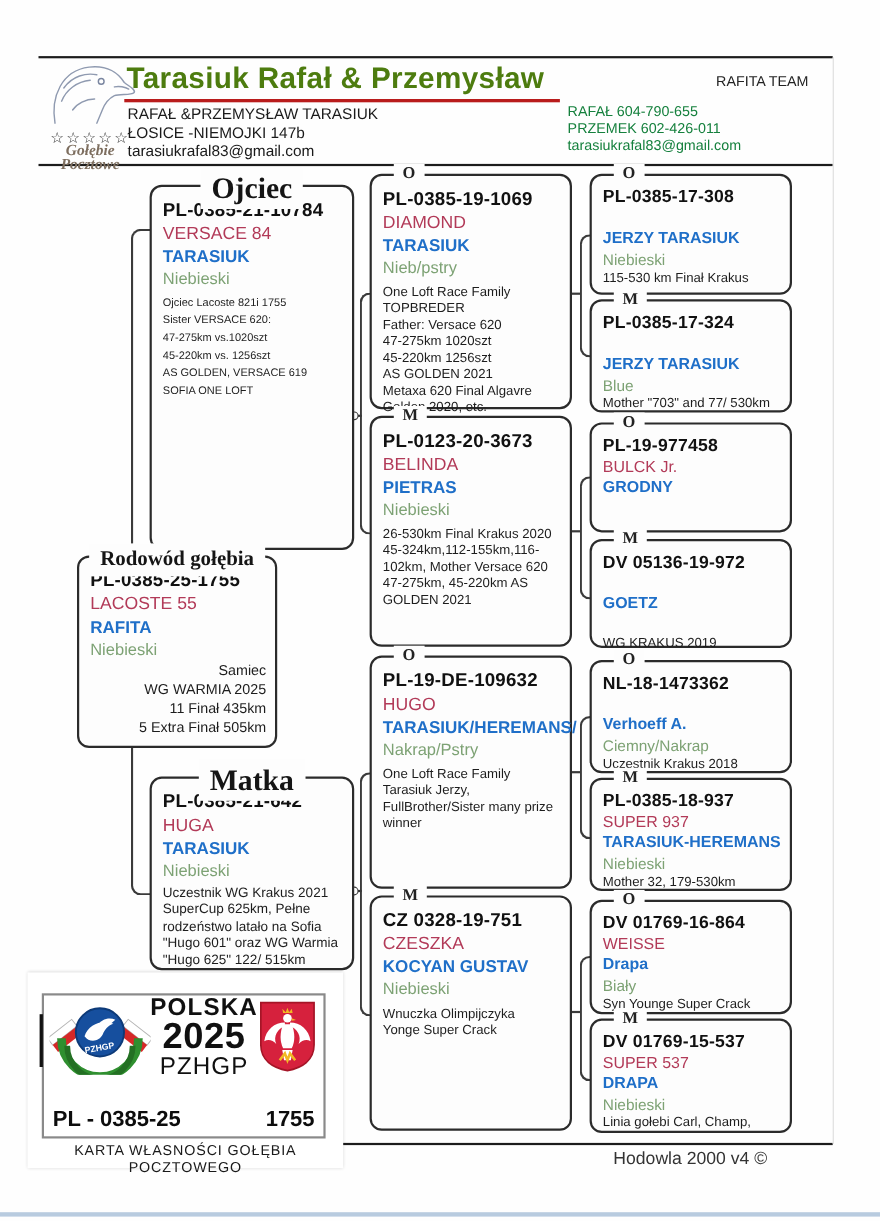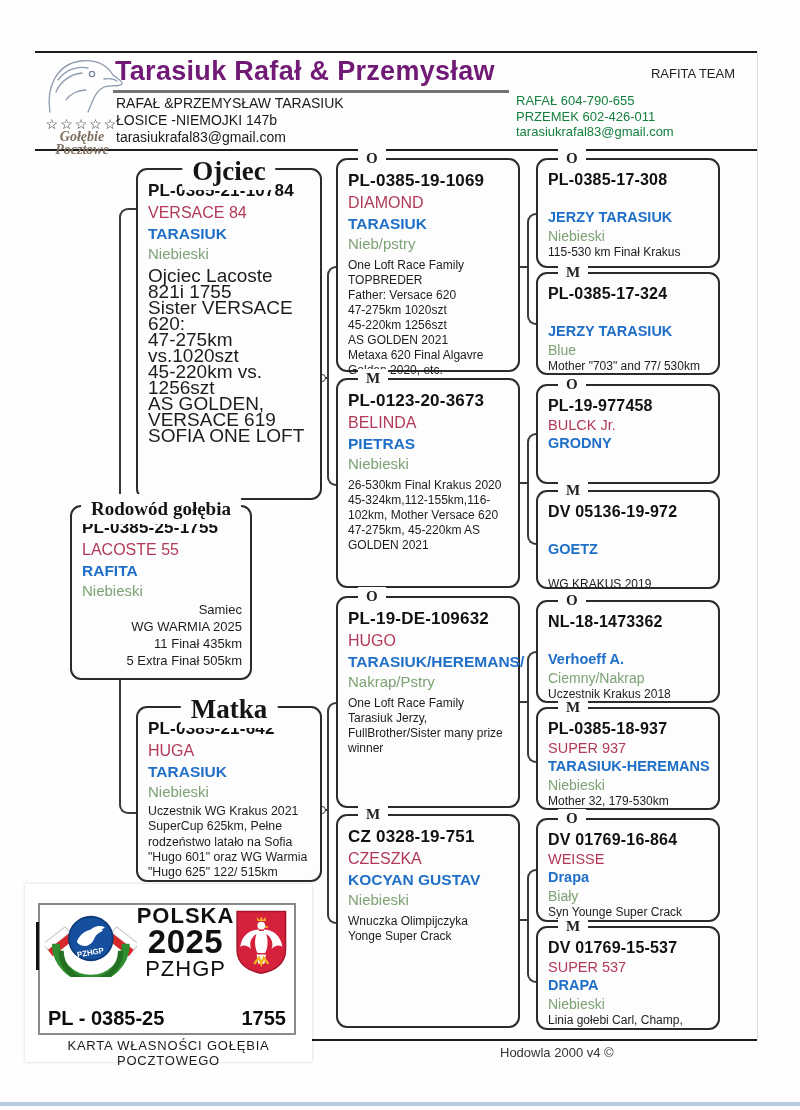--- a/index.html
+++ b/index.html
@@ -3,21 +3,21 @@
 <meta charset="utf-8">
 <style>
   html,body{margin:0;padding:0;}
   body{width:800px;height:1110px;background:#ffffff;font-family:"Liberation Sans",sans-serif;position:relative;overflow:hidden;}
   .page{position:absolute;inset:0;background:#fefefe;}
   .rule{position:absolute;background:#1c1c1c;}
   
   .logo-wrap{position:absolute;left:34px;top:54px;width:96px;text-align:center;}
   .stars{font-size:14px;letter-spacing:2px;color:#2b2b2b;line-height:12px;}
   .logo-cap{font-family:"Liberation Serif",serif;font-weight:bold;font-style:italic;color:#7d6e5f;font-size:14px;line-height:13px;}
-  .title{position:absolute;left:113px;top:56px;font-size:27px;font-weight:bold;color:#701a75;border-bottom:3px solid #737373;padding:0 14px 3px 2px;letter-spacing:.3px;}
+  .title{position:absolute;left:113px;top:56px;font-size:27px;font-weight:bold;color:#4d7c0f;border-bottom:3px solid #b91c1c;padding:0 14px 3px 2px;letter-spacing:.3px;}
   .sub{position:absolute;left:116px;top:95px;font-size:14px;color:#1a1a1a;line-height:17px;}
   .team{position:absolute;left:500px;top:66px;width:235px;text-align:right;font-size:13px;color:#222;}
   .contacts{position:absolute;left:516px;top:93px;width:235px;text-align:left;font-size:13px;color:#15803d;line-height:15.5px;}
   
   .pbox{position:absolute;background:#fdfdfd;border:2px solid var(--box_border,#2b2b2b);border-radius:11px;z-index:2;box-sizing:border-box;padding:10px 8px 4px 10px;}
   .blabel{position:absolute;top:-18px;left:50%;transform:translateX(-50%);background:#fdfdfd;padding:4px 10px;font-family:"Liberation Serif",serif;font-weight:bold;font-size:27px;color:#151515;white-space:nowrap;line-height:30px;}
   .blabel.small{font-size:19px;top:-13px;line-height:22px;}
   .tag{position:absolute;top:-11px;left:20px;background:#fdfdfd;padding:0 8px;font-family:"Liberation Serif",serif;font-weight:bold;font-size:15px;color:#222;line-height:18px;}
   .ring{font-weight:bold;color:var(--ring,#111);font-size:17px;line-height:22px;letter-spacing:.2px;min-height:22px;}
   .name{color:var(--name,#b23a58);font-size:16px;line-height:21px;min-height:21px;}
@@ -39,21 +39,21 @@
   .card-inner{position:absolute;left:13px;top:19px;width:258px;height:132px;border:2px solid #8a8a8a;box-sizing:border-box;}
   .card-fed{height:23px;border-bottom:2px solid #8a8a8a;font-size:9.5px;letter-spacing:.2px;color:#1a1a1a;text-align:center;line-height:23px;white-space:nowrap;}
   .card-mid{display:flex;align-items:center;justify-content:space-between;height:74px;padding:0 5px;}
   .card-center{text-align:center;color:#101010;flex:1;}
   .c-country{font-size:22px;font-weight:600;letter-spacing:1px;line-height:22px;}
   .c-year{font-size:33px;font-weight:800;line-height:30px;letter-spacing:.5px;}
   .c-org{font-size:22px;font-weight:500;letter-spacing:1px;line-height:23px;}
   .card-row{position:absolute;left:8px;right:8px;bottom:3px;display:flex;justify-content:space-between;font-size:20px;font-weight:bold;color:#0c0c0c;}
   .card-cap{position:absolute;left:0;right:0;top:154px;text-align:center;font-size:13px;letter-spacing:.8px;color:#1a1a1a;}
   .tick{position:absolute;left:11px;top:38px;width:3px;height:48px;background:#111;}
-  .credit{position:absolute;left:500px;top:1045px;width:255px;text-align:left;font-size:13px;color:#333;}
+  .credit{position:absolute;left:500px;top:1045px;width:255px;text-align:center;font-size:16px;color:#333;}
   .edge-bottom{position:absolute;left:0;top:1102px;width:800px;height:4px;background:#b8cbdf;}
   .edge-right{position:absolute;left:757px;top:52px;width:1px;height:988px;background:#dcdcdc;}
 </style>
 </head>
 <body>
 
 <div class="page">
 
   <div class="rule" style="left:35px;top:51px;width:722px;height:2px;"></div>
   <div class="rule" style="left:35px;top:149px;width:722px;height:2px;"></div>
@@ -102,21 +102,21 @@
   <div class="bracket" style="left:527px;top:651px;width:9px;height:108px;"></div>
   <div class="stub" style="left:520px;top:919px;width:8px;"></div>
   <div class="bracket" style="left:527px;top:869px;width:9px;height:110px;"></div>
 
   <div class="pbox" style="left:136px;top:168px;width:186px;height:332px;">
     <div class="blabel">Ojciec</div>
     <div class="ring">PL-0385-21-10784</div>
     <div class="name">VERSACE 84</div>
     <div class="strain">TARASIUK</div>
     <div class="feather">Niebieski</div>
-    <div class="desc" style="font-size:19px;line-height:16px;">Ojciec Lacoste 821i 1755
+    <div class="desc" style="font-size:10px;line-height:16px;">Ojciec Lacoste 821i 1755
 Sister VERSACE 620:
 47-275km vs.1020szt
 45-220km vs. 1256szt
 AS GOLDEN, VERSACE 619
 SOFIA ONE LOFT</div>
   </div>
 
   <div class="pbox subject" style="left:70px;top:505px;width:182px;height:175px;">
     <div class="blabel small">Rodowód gołębia</div>
     <div class="ring">PL-0385-25-1755</div>

